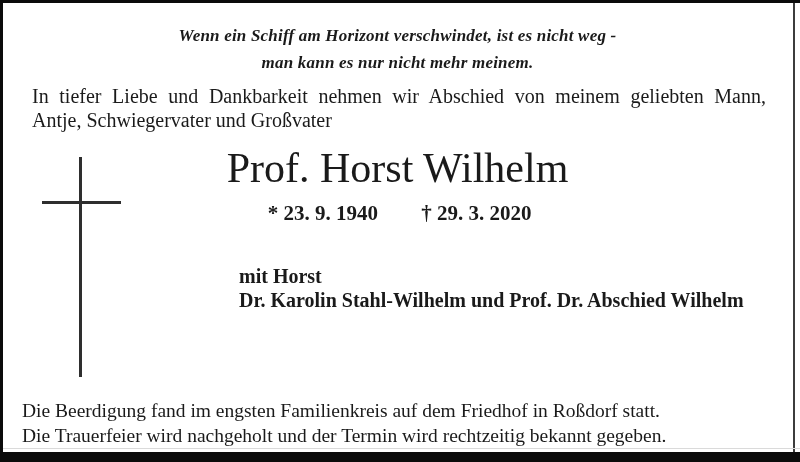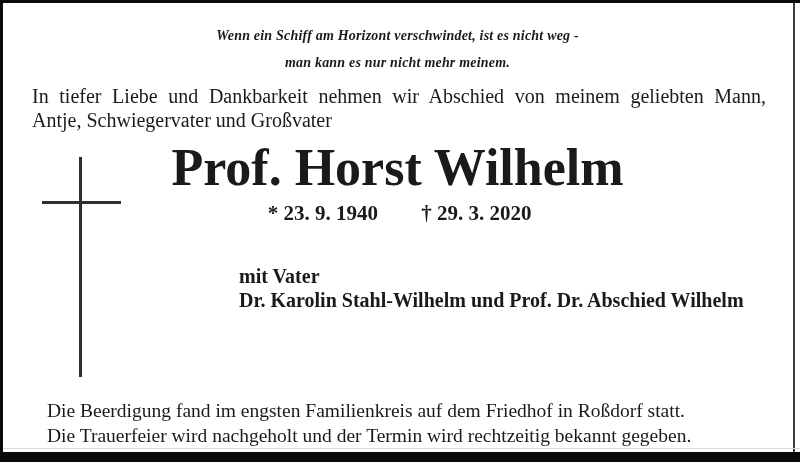--- a/index.html
+++ b/index.html
@@ -37,21 +37,21 @@
     background: #dadada;
   }
   .epigraph {
     position: absolute;
     top: 19px;
     left: 0;
     right: 8px;
     text-align: center;
     font-style: italic;
     font-weight: 600;
-    font-size: 14px;
+    font-size: 17px;
     line-height: 27px;
     letter-spacing: 0.2px;
   }
   .intro {
     position: absolute;
     top: 81px;
     left: 29px;
     right: 34px;
     font-size: 20px;
     line-height: 24px;
@@ -84,22 +84,22 @@
     width: 79px;
     height: 3px;
     background: #2e2e2e;
   }
   .deceased-name {
     position: absolute;
     top: 137px;
     left: 0;
     right: 8px;
     text-align: center;
-    font-size: 52px;
-    font-weight: bold;
+    font-size: 42px;
+    font-weight: normal;
     line-height: 56px;
   }
   .dates {
     position: absolute;
     top: 198px;
     left: 4px;
     right: 8px;
     text-align: center;
     font-size: 21px;
     font-weight: bold;
@@ -111,21 +111,21 @@
     top: 261px;
     left: 236px;
     right: 20px;
     font-size: 20px;
     font-weight: bold;
     line-height: 24px;
   }
   .funeral {
     position: absolute;
     top: 395px;
-    left: 44px;
+    left: 19px;
     right: 40px;
     font-size: 19.5px;
     line-height: 25px;
   }
   .funeral-line { display: block; }
 </style>
 </head>
 <body>
 
 <div class="clipping">
@@ -149,21 +149,21 @@
   </div>
 
   <div class="deceased-name">Prof. Horst Wilhelm</div>
 
   <div class="dates">
     <span class="birth">* 23. 9. 1940</span>
     <span class="death">† 29. 3. 2020</span>
   </div>
 
   <div class="mourners">
-    <div class="mourner-line">mit Vater</div>
+    <div class="mourner-line">mit Horst</div>
     <div class="mourner-line">Dr. Karolin Stahl-Wilhelm und Prof. Dr. Abschied Wilhelm</div>
   </div>
 
   <div class="funeral">
     <span class="funeral-line">Die Beerdigung fand im engsten Familienkreis auf dem Friedhof in Roßdorf statt.</span>
     <span class="funeral-line">Die Trauerfeier wird nachgeholt und der Termin wird rechtzeitig bekannt gegeben.</span>
   </div>
 
 </div>
 

